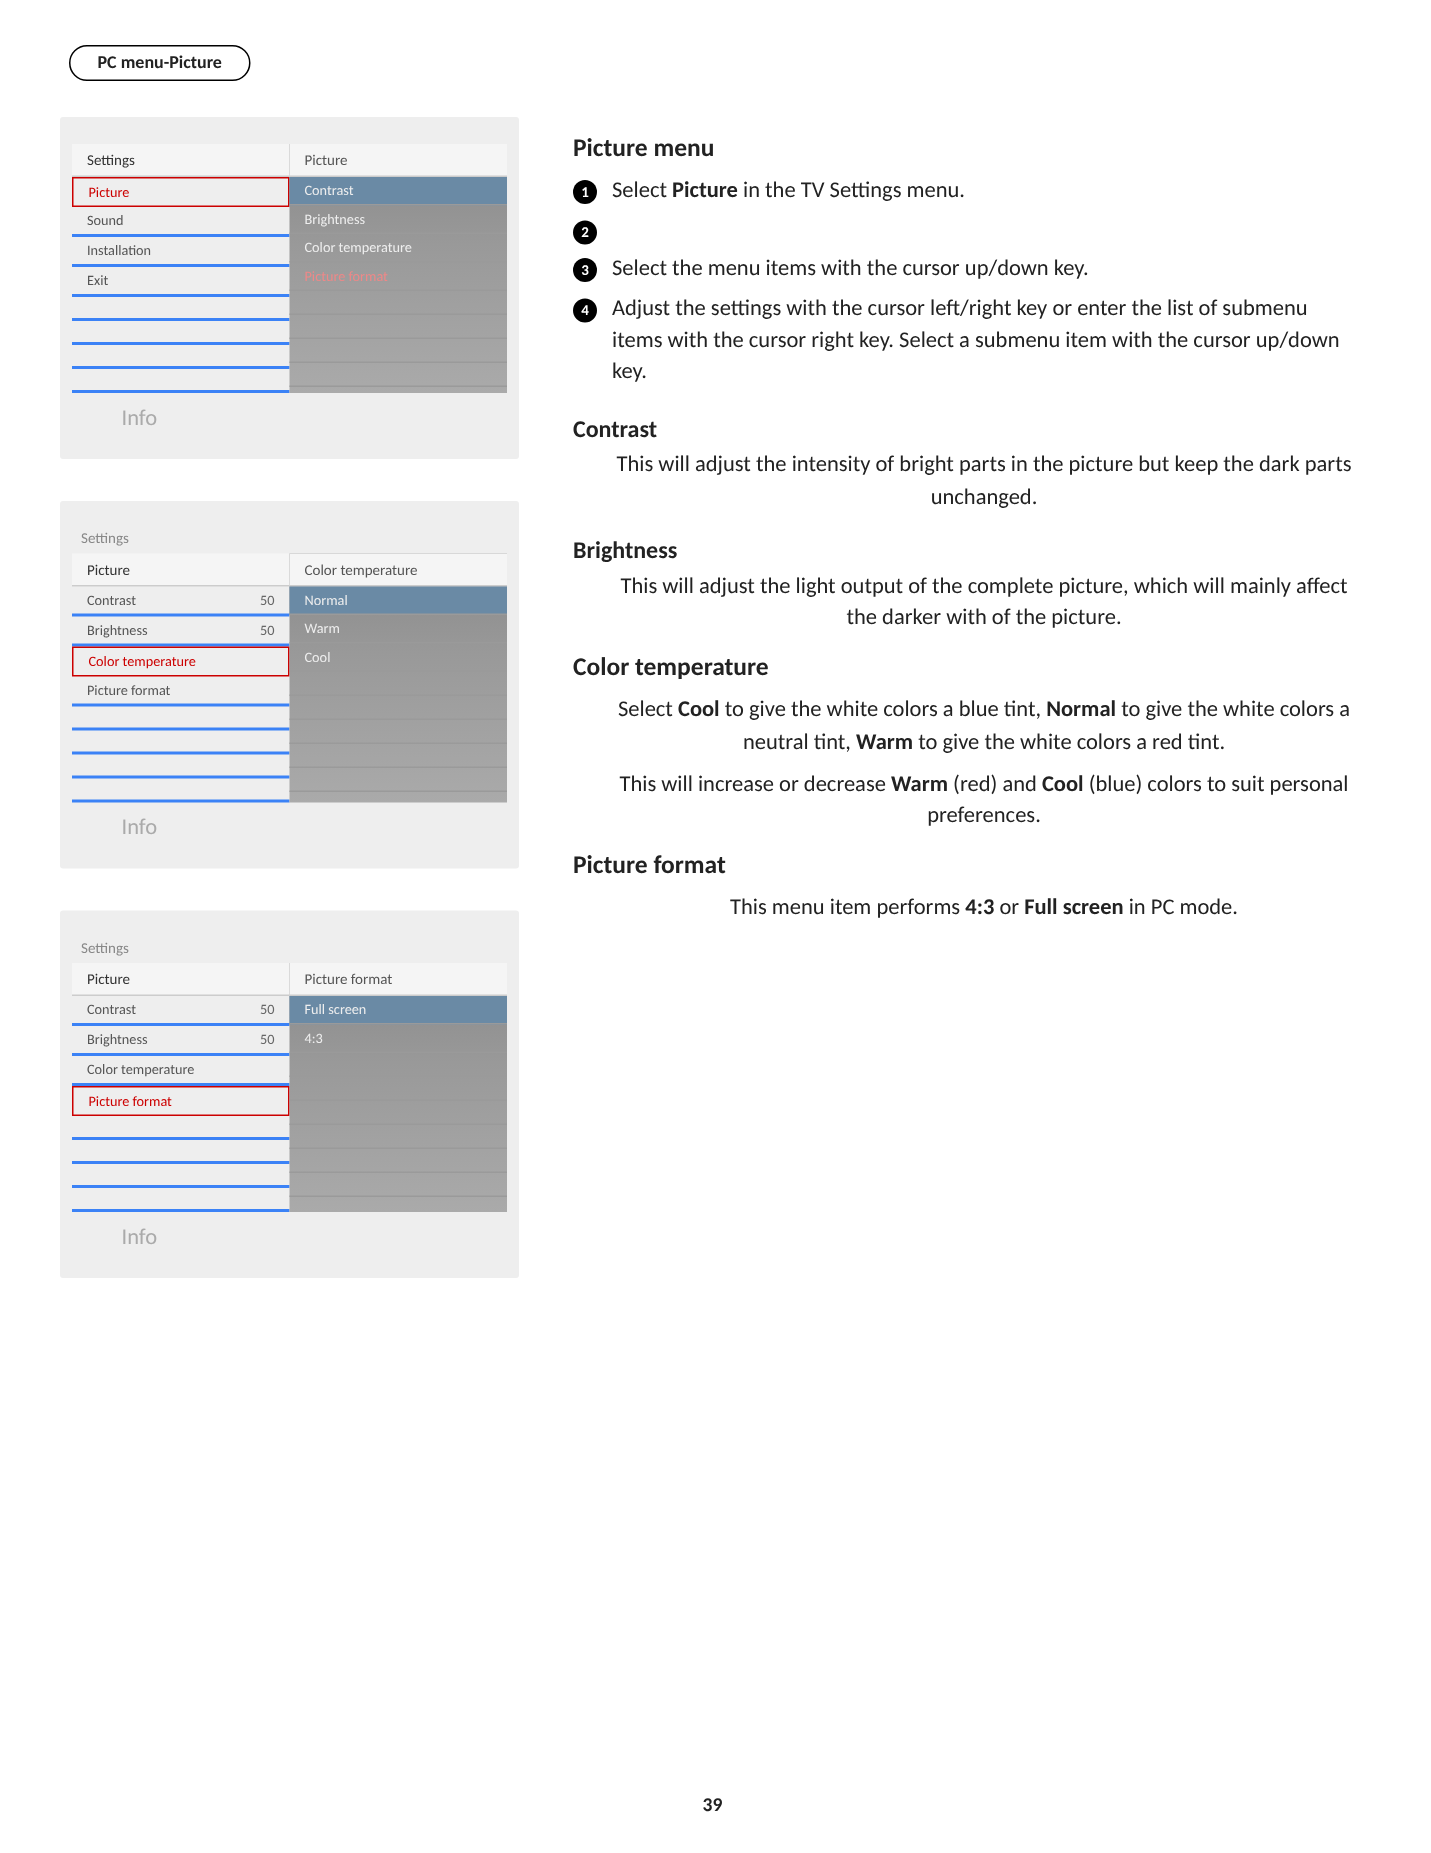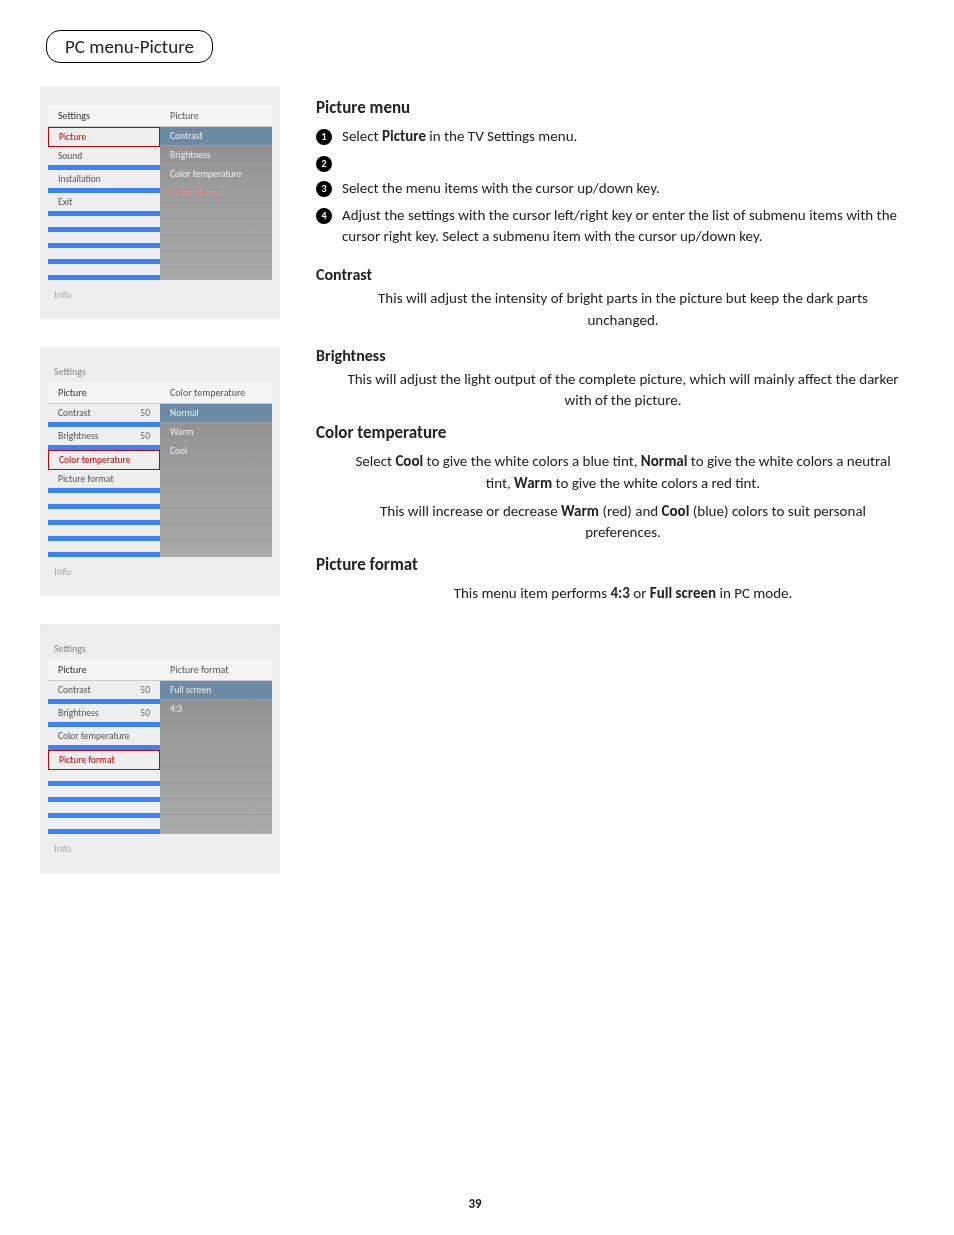--- a/index.html
+++ b/index.html
@@ -10,27 +10,27 @@
     width: 954px;
     height: 1235px;
     position: relative;
     padding: 30px 40px;
   }
   .page-title-box {
     display: inline-block;
     border: 1.5px solid #000;
     border-radius: 14px;
     padding: 4px 18px;
-    font-weight: normal;
-    font-size: 19px;
+    font-weight: bold;
+    font-size: 12px;
     margin-left: 6px;
     margin-bottom: 24px;
   }
   .columns { display: flex; gap: 36px; }
-  .left-col { width: 240px; display: flex; flex-direction: column; gap: 28px; }
+  .left-col { width: 306px; display: flex; flex-direction: column; gap: 28px; }
   .right-col { flex: 1; padding-right: 10px; }
 
   
   .menu-shot {
     background: #eeeeee;
     padding: 18px 8px 4px 8px;
     border-radius: 2px;
   }
   .menu-shot .settings-label {
     font-size: 10px; color: #888; padding: 0 6px 4px 6px;
@@ -44,35 +44,35 @@
     font-size: 10px;
     padding: 4px 10px;
     color: #333;
     background: #f5f5f5;
     border-bottom: 1px solid #ccc;
   }
   .pane-right .pane-header { color: #555; }
   .row {
     font-size: 9.5px;
     padding: 3px 10px;
-    border-bottom: 5px solid #3b82f6;
+    border-bottom: 2px solid #3b82f6;
     color: #555;
     display: flex;
     justify-content: space-between;
     min-height: 16px;
   }
   .row .val { color: #666; }
   .row.selected-red { color: #c00; border: 1px solid #c00; }
   .row.highlight-blue { background: #6a8aa5; color: #fff; border-bottom: 1px solid #5a7890; }
   .pane-right {
     background: linear-gradient(#888 0%, #999 40%, #aaa 100%);
   }
   .pane-right .row { color: #eee; border-bottom: 1px solid #9a9a9a; }
   .pane-right .row.sel-r { color: #e88; }
-  .info-label { font-size: 11px; color: #aaa; padding: 8px 6px 14px 6px; }
+  .info-label { font-size: 15px; color: #aaa; padding: 8px 6px 14px 6px; margin-left: 27px; }
 
   
   .section-title {
     font-weight: bold;
     font-size: 17px;
     margin: 10px 0 8px 0;
   }
   .steps { list-style: none; margin: 0 0 18px 0; }
   .steps li {
     display: flex;

